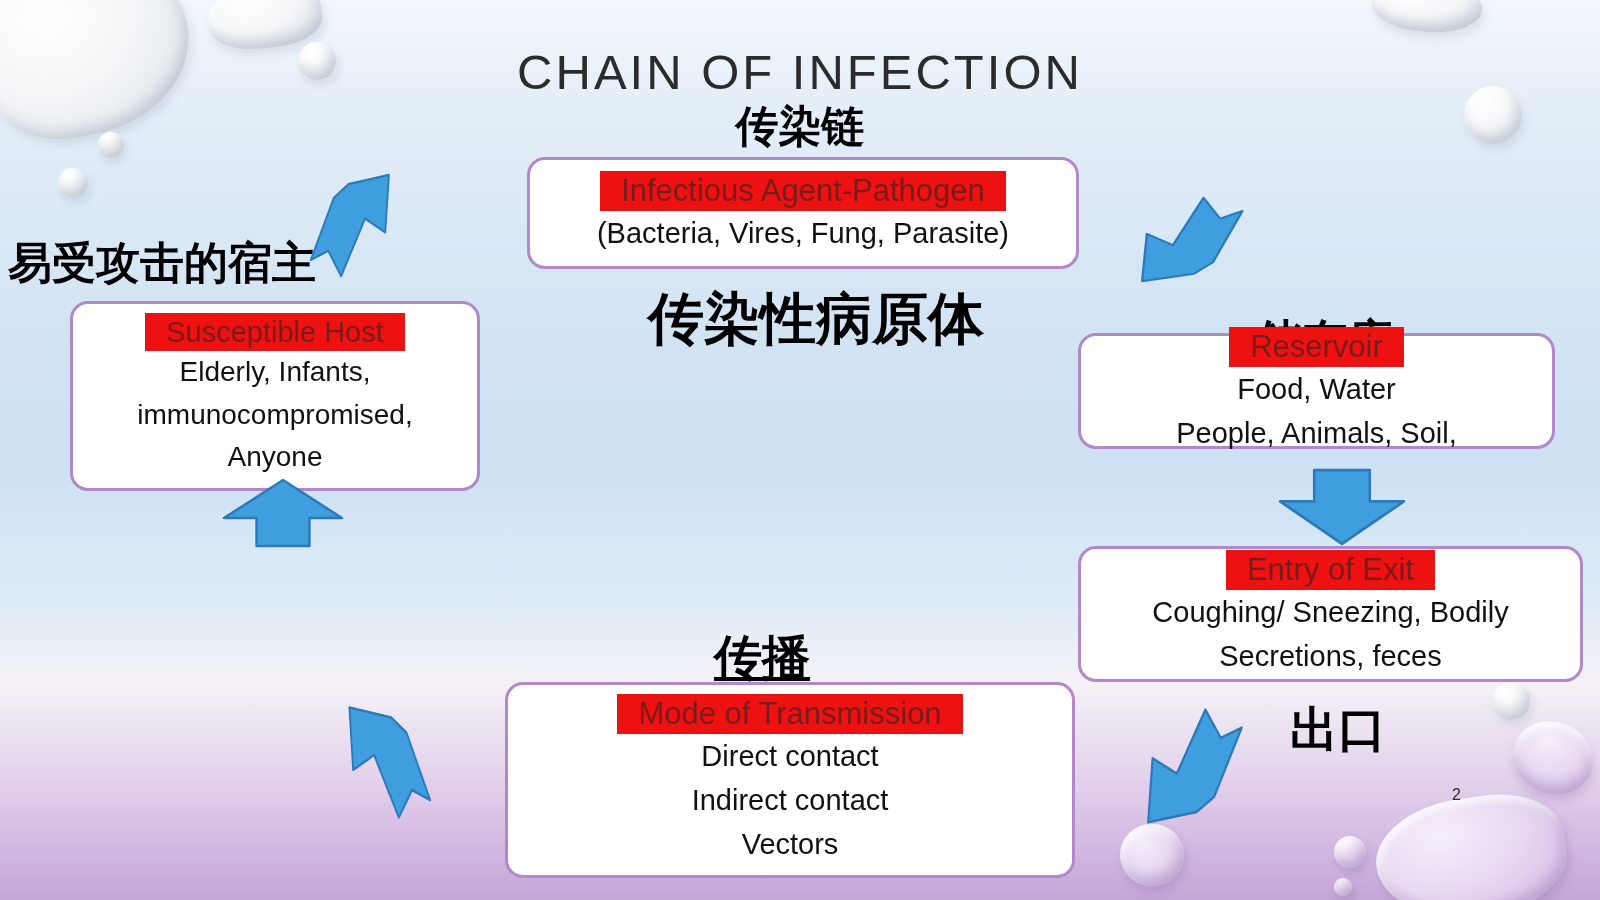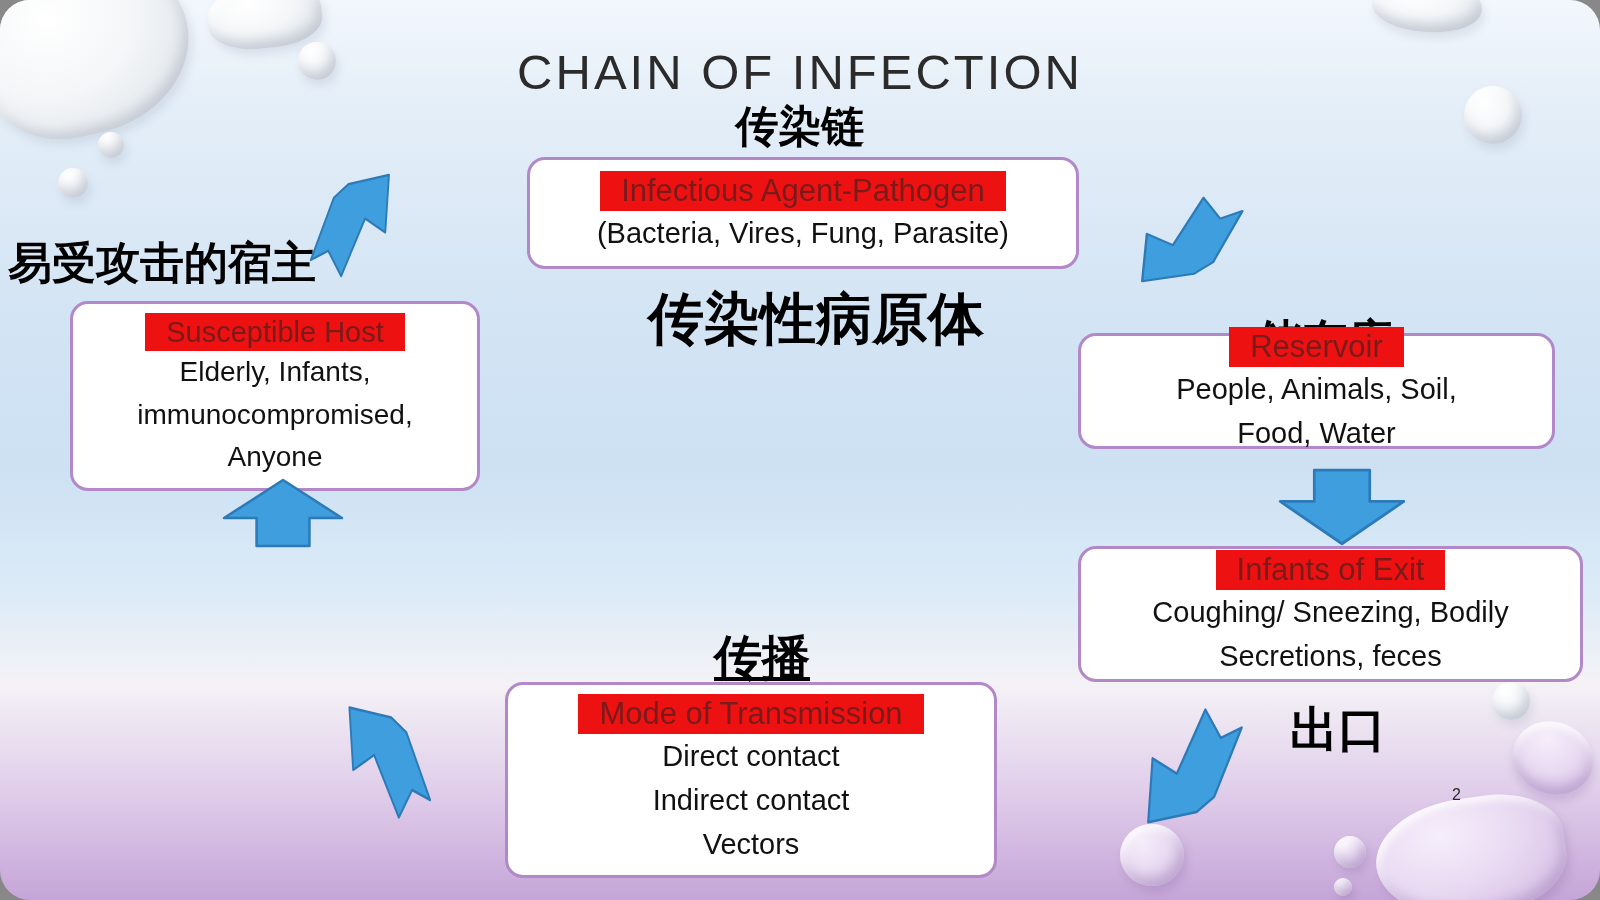--- a/index.html
+++ b/index.html
@@ -16,21 +16,20 @@
     font-family:"Liberation Sans","DejaVu Sans",sans-serif;
     background:linear-gradient(to bottom,
       #f2f7fc 0%,
       #e4eef8 12%,
       #d3e4f4 35%,
       #cde1f3 52%,
       #dcebf7 66%,
       #f4f2f6 76%,
       #e0cdea 88%,
       #c5a5d8 100%);
-    border-radius:30px;
   }
   
   .drop{
     position:absolute;
     background:radial-gradient(ellipse at 35% 28%, #ffffff 0%, #f4f6f8 45%, #e2e7ec 80%, #d6dce2 100%);
     box-shadow: inset -4px -8px 12px rgba(140,150,170,.35),
                 inset 3px 5px 8px rgba(255,255,255,.95),
                 3px 6px 8px rgba(110,120,150,.15);
     border-radius:50%;
   }
@@ -96,33 +95,33 @@
     <div><span class="hl" style="font-size:29px;">Susceptible Host</span></div>
     <div class="ln" style="font-size:28px;">Elderly, Infants,</div>
     <div class="ln" style="font-size:28px;">immunocompromised,</div>
     <div class="ln" style="font-size:28px;">Anyone</div>
   </div>
 
 
   <div class="zh" style="left:1256px;top:266px;font-size:46px;margin-top:45px;">储存库</div>
   <div class="node" style="left:1078px;top:333px;width:477px;height:116px;">
     <div><span class="hl">Reservoir</span></div>
+    <div class="ln">Food, Water</div>
     <div class="ln">People, Animals, Soil,</div>
-    <div class="ln">Food, Water</div>
   </div>
 
   <div class="node" style="left:1078px;top:546px;width:505px;height:136px;">
-    <div><span class="hl">Infants of Exit</span></div>
+    <div><span class="hl">Entry of Exit</span></div>
     <div class="ln">Coughing/ Sneezing, Bodily</div>
     <div class="ln">Secretions, feces</div>
   </div>
   <div class="zh" style="left:1290px;top:698px;font-size:48px;">出口</div>
 
   <div class="zh" style="left:714px;top:626px;font-size:48px;text-decoration:underline;">传播</div>
-  <div class="node" style="left:505px;top:682px;width:492px;height:196px;">
+  <div class="node" style="left:505px;top:682px;width:570px;height:196px;">
     <div><span class="hl">Mode of Transmission</span></div>
     <div class="ln">Direct contact</div>
     <div class="ln">Indirect contact</div>
     <div class="ln">Vectors</div>
   </div>
 
   <svg style="left:222px;top:478px;" width="122" height="70" viewBox="0 0 120 70" preserveAspectRatio="none">
     <polygon points="60,2 118,40 86,40 86,68 34,68 34,40 2,40" fill="var(--arrow-blue)" stroke="var(--arrow-border)" stroke-width="2.5" stroke-linejoin="round"></polygon>
   </svg>
 

